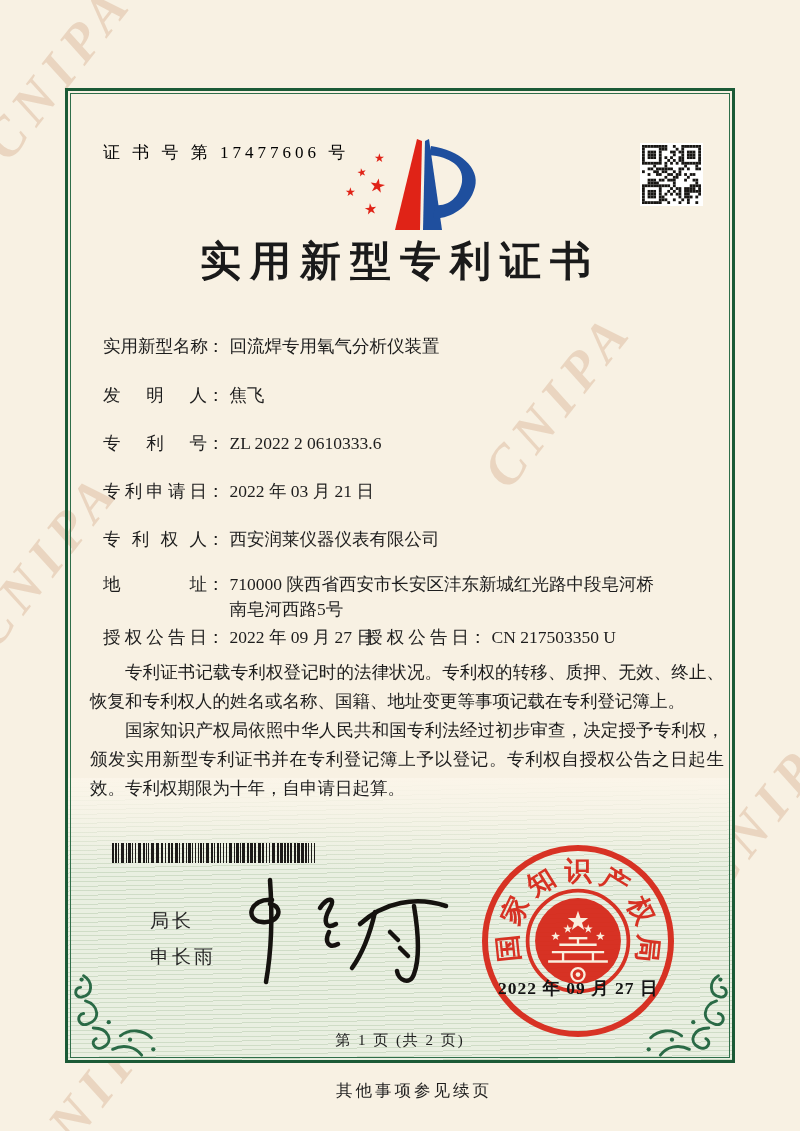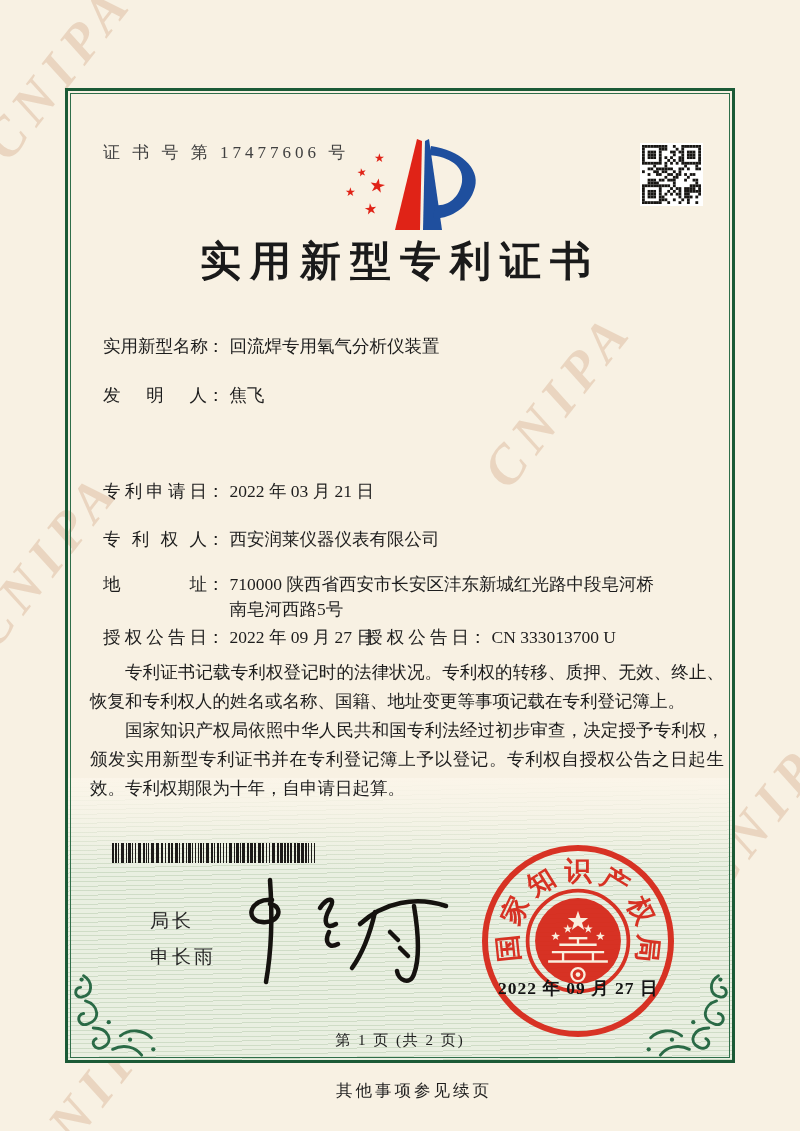--- a/index.html
+++ b/index.html
@@ -29,21 +29,21 @@
     position:absolute; left:68px; top:778px; width:664px; height:282px; z-index:2;
     background-color:#e9efe1;
     background-image:repeating-linear-gradient(179deg, rgba(146,176,136,.30) 0 1px, rgba(0,0,0,0) 1px 4.5px);
   }
   .pattern::after {
     content:""; position:absolute; inset:0;
     background:linear-gradient(180deg,#fbf5e9 0,rgba(251,245,233,.72) 34px,rgba(251,245,233,0) 92px);
   }
   .content { position:absolute; inset:0; z-index:3; }
 
-  .cert-no { position:absolute; left:103px; top:141px; font-size:17px; letter-spacing:4px; color:#404040; }
+  .cert-no { position:absolute; left:103px; top:141px; font-size:17px; letter-spacing:4px; color:#000000; }
 
   .logo { position:absolute; left:338px; top:124px; width:150px; height:114px; }
   .logo .star { position:absolute; color:#e02317; line-height:1; }
   .doc-title {
     position:absolute; left:0; right:0; top:234px; text-align:center;
     font-size:41px; font-weight:700; letter-spacing:9px; color:#1a1a1a; white-space:nowrap;
   }
   .qr { position:absolute; left:640px; top:143px; width:63px; height:63px; background:#fff; padding:2px; }
 
   .row { position:absolute; left:103px; font-size:17.5px; color:#1d1d1d; white-space:nowrap; }
@@ -345,35 +345,38 @@
     </div>
 
     <div class="doc-title">实用新型专利证书</div>
 
     <div class="row" style="top:334px;">
       <span class="flabel">实用新型名称</span><span>：</span><span class="fvalue">回流焊专用氧气分析仪装置</span>
     </div>
     <div class="row" style="top:383px;">
       <span class="flabel">发明人</span><span>：</span><span class="fvalue">焦飞</span>
     </div>
+    <div class="row" style="top:431px;">
+      <span class="flabel">专利号</span><span>：</span><span class="fvalue">ZL 2022 2 0610333.6</span>
+    </div>
     <div class="row" style="top:479px;">
       <span class="flabel">专利申请日</span><span>：</span><span class="fvalue">2022 年 03 月 21 日</span>
     </div>
     <div class="row" style="top:527px;">
       <span class="flabel">专利权人</span><span>：</span><span class="fvalue">西安润莱仪器仪表有限公司</span>
     </div>
     <div class="row" style="top:572px;">
       <span class="flabel">地址</span><span>：</span><span class="addr-lines"><span>710000  陕西省西安市长安区沣东新城红光路中段皂河桥</span><br><span>南皂河西路5号</span></span>
     </div>
     <div class="row" style="top:625px;">
       <span>
         <span class="flabel">授权公告日</span><span>：</span><span class="fvalue">2022 年 09 月 27 日</span>
       </span>
       <span class="grant2">
-        <span class="flabel">授权公告日</span><span>：</span><span class="fvalue">CN 333013700 U</span>
+        <span class="flabel">授权公告日</span><span>：</span><span class="fvalue">CN 217503350 U</span>
       </span>
     </div>
 
     <div class="body-text">
       <p>专利证书记载专利权登记时的法律状况。专利权的转移、质押、无效、终止、恢复和专利权人的姓名或名称、国籍、地址变更等事项记载在专利登记簿上。</p>
       <p>国家知识产权局依照中华人民共和国专利法经过初步审查，决定授予专利权，颁发实用新型专利证书并在专利登记簿上予以登记。专利权自授权公告之日起生效。专利权期限为十年，自申请日起算。</p>
     </div>
 
     <div class="barcode">
       <svg id="barcode-svg" width="208" height="20" viewBox="0 0 208 20">

